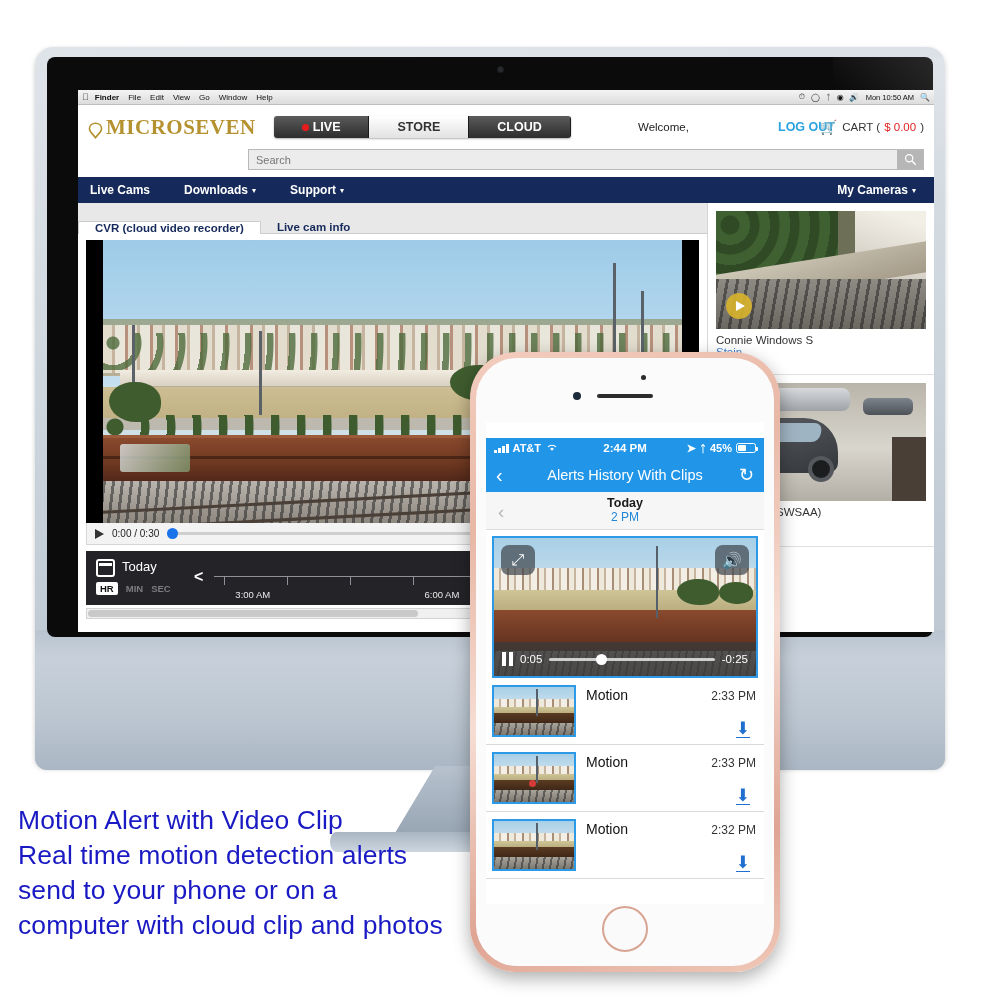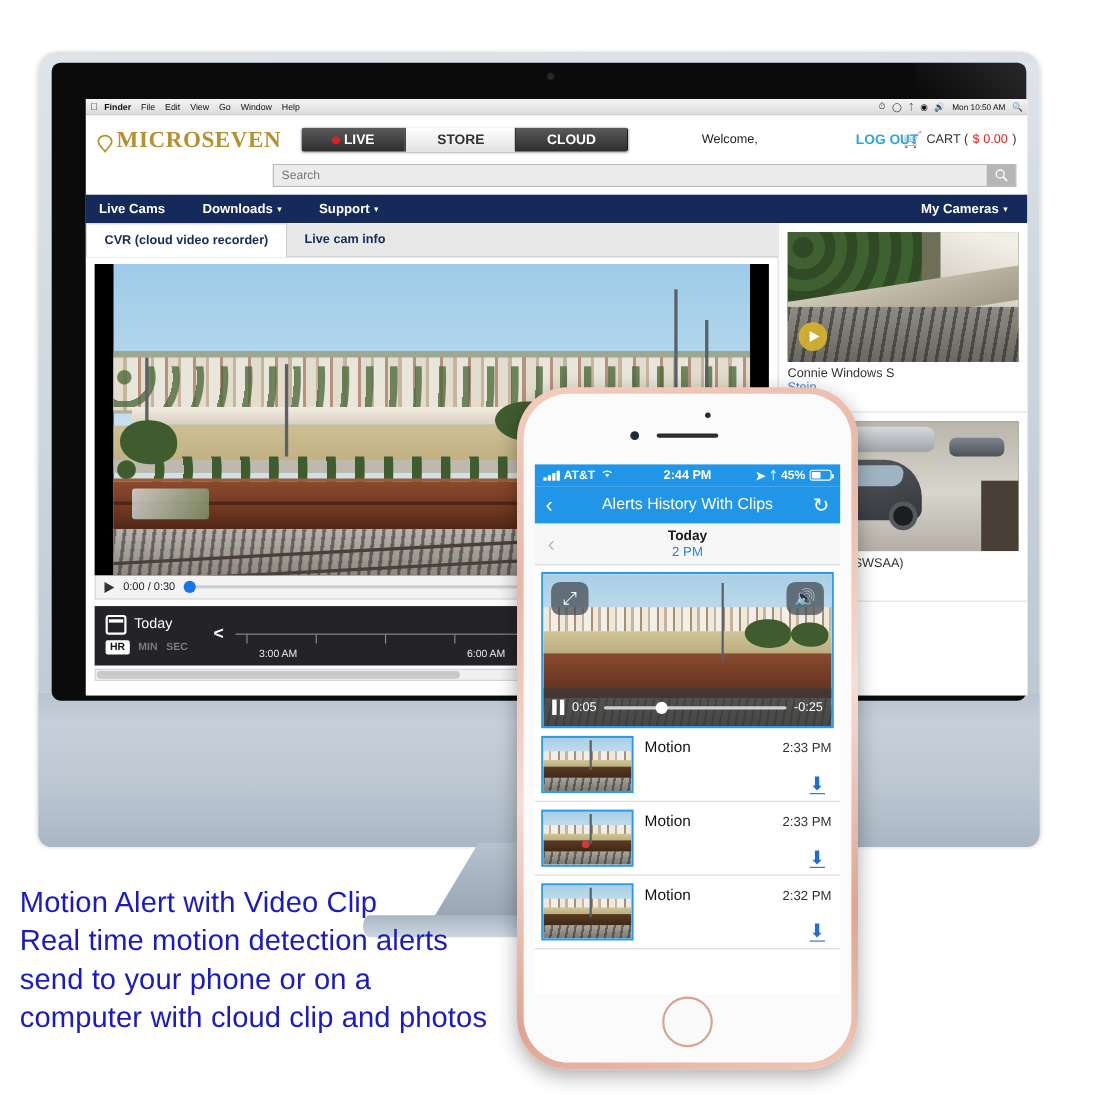--- a/index.html
+++ b/index.html
@@ -94,21 +94,21 @@
   .bluenav .ni { margin-right:34px; display:flex; align-items:center; gap:4px; cursor:pointer;}
   .bluenav .right { margin-left:auto; margin-right:6px; display:flex; align-items:center; gap:4px; cursor:pointer;}
   .chev { font-size:8px; font-weight:400; }
 
   
   .content { display:flex; height:457px; background:#fff;}
   .leftcol { width:630px; border-right:1px solid #d6d6d6; background:#fff; }
   .rightcol { width:226px; background:#fff; }
 
   
-  .tabs { display:flex; height:31px; background:#e8e8e8; border-bottom:1px solid #cdcdcd;}
+  .tabs { display:flex; height:31px; background:#e8e8e8; border-bottom:1px solid #cdcdcd;align-items:flex-end;}
   .tab { padding:0 16px; display:flex; align-items:center; font-size:11.5px;
          font-weight:700; color:#152a5a; cursor:pointer; }
   .tab.active { background:#fff; border-top:1px solid #cdcdcd; border-left:1px solid #cdcdcd;
                 border-right:1px solid #cdcdcd; margin-bottom:-1px; }
 
   
   .vidwrap { margin:6px 8px 0 8px; position:relative; }
   .vidbox { position:relative; height:283px; background:#000; }
   .vidimg { position:absolute; left:17px; top:0; right:17px; bottom:0; overflow:hidden; }
 
@@ -222,21 +222,21 @@
   .ph-sensor { position:absolute; left:calc(50% + 16px); top:23px; width:5px;height:5px;
     border-radius:50%; background:#2a2a2a;}
   .ph-home { position:absolute; left:50%; bottom:20px; transform:translateX(-50%);
     width:46px;height:46px; border-radius:50%;
     border:2px solid #d8a492; background:#fafafa; cursor:pointer;}
   .ph-screen {
     position:absolute; left:16px; top:70px; width:278px; height:482px;
     background:#fff; overflow:hidden;
   }
   .ios-status { height:20px; background:#2196e8; color:#fff; display:flex; align-items:center;
-                padding:0 8px; font-size:11px; font-weight:600;}
+                padding:0 8px; font-size:11px; font-weight:600;margin-top:16px;}
   .ios-status .mid { position:absolute; left:50%; transform:translateX(-50%); font-size:11.5px;}
   .ios-status .right { margin-left:auto; display:flex; align-items:center; gap:4px;}
   .bars { display:flex; align-items:flex-end; gap:1.5px; margin-right:4px;}
   .bars i { width:2.5px; background:#fff; display:block;}
   .batt { width:20px; height:9.5px; border:1.3px solid #fff; border-radius:2.5px; position:relative;}
   .batt:after{content:"";position:absolute; right:-3px; top:2.4px; width:2px;height:4px;background:#fff;border-radius:0 1px 1px 0;}
   .batt i{position:absolute; left:1.2px; top:1.2px; bottom:1.2px; width:45%; background:#fff; border-radius:1px; display:block;}
   .ios-nav { height:34px; background:#2196e8; color:#fff; display:flex; align-items:center;
              justify-content:center; position:relative; font-size:14.5px; font-weight:500;}
   .ios-back { position:absolute; left:10px; font-size:20px; font-weight:300; cursor:pointer;}

